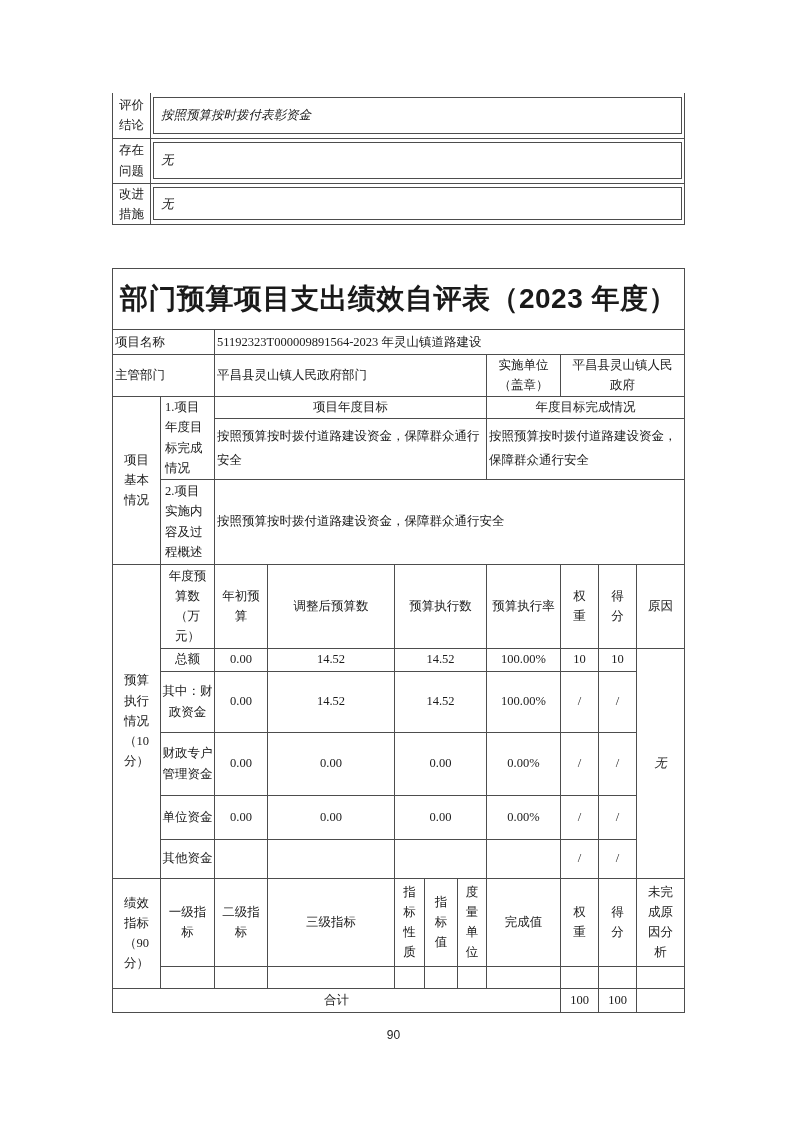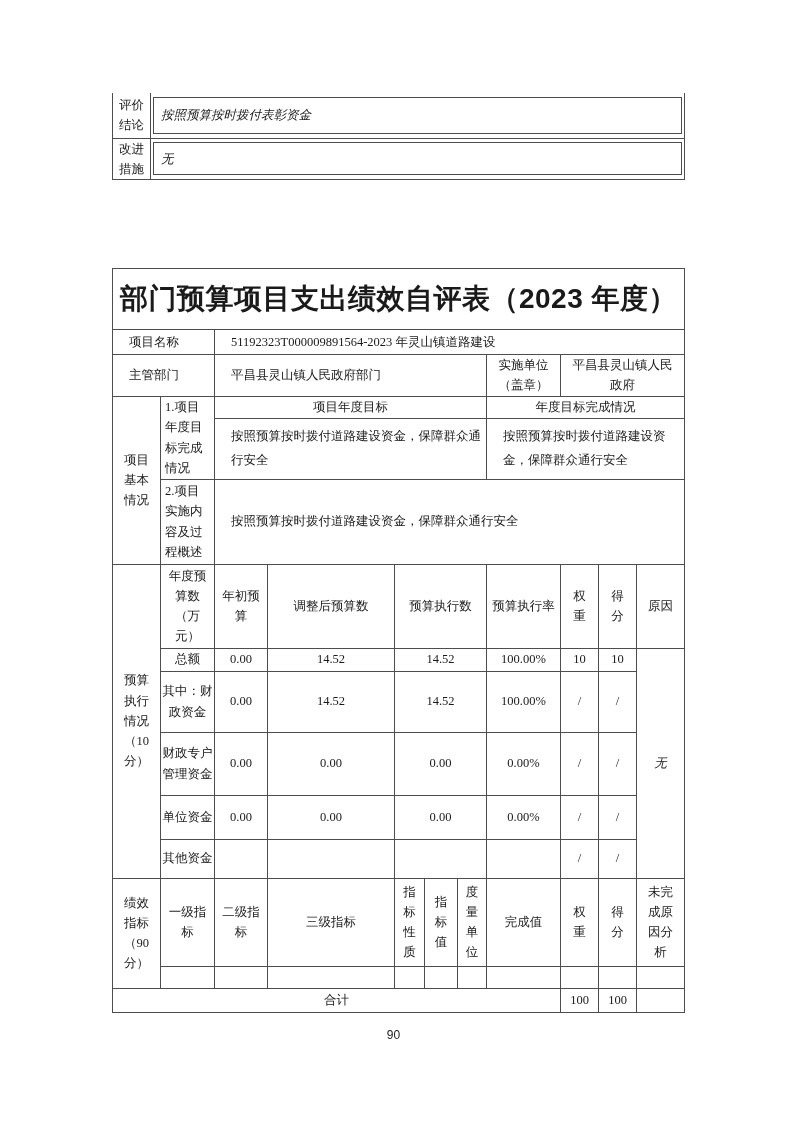--- a/index.html
+++ b/index.html
@@ -28,21 +28,21 @@
   .t1 .footer-cell { text-align: left; padding-left: 8px; }
 
   
   .t2 { position: absolute; left: 112px; top: 268px; width: 572px; border: 1.5px solid #3a3a3a; }
   .t2 .title-cell {
     text-align: center; font-weight: bold; font-size: 28px;
     font-family: "Liberation Sans", "DejaVu Sans", sans-serif;
     letter-spacing: 0.5px;
   }
   .c  { text-align: center; }
-  .lft { text-align: left; padding-left: 16px; padding-right: 3px; }
+  .lft { text-align: left; padding-left: 2px; padding-right: 3px; }
   .it { font-style: italic; }
   
   .v1, .v2, .v3, .v4, .v8 { display: inline-block; word-break: break-all; text-align: center; vertical-align: middle; }
   .v1 { width: 1.15em; }
   .v2 { width: 2.3em; }
   .v3 { width: 3.4em; }
   .v4 { width: 4.3em; }
   .v8 { width: 8.4em; }
 
   .pagenum {
@@ -65,20 +65,30 @@
         <col style="width:264px">
       </colgroup>
     <tbody>
         <tr style="height:45px">
       <td class="lbl open-top">
         <span class="v2">评价结论</span>
       </td>
       <td class="valcell open-top" colspan="2">
         <div class="inner-box">
           <span class="it">按照预算按时拨付表彰资金</span>
+        </div>
+      </td>
+    </tr>
+    <tr style="height:45px">
+      <td class="lbl">
+        <span class="v2">存在问题</span>
+      </td>
+      <td class="valcell" colspan="2">
+        <div class="inner-box">
+          <span class="it">无</span>
         </div>
       </td>
     </tr>
     <tr style="height:41px">
       <td class="lbl">
         <span class="v2">改进措施</span>
       </td>
       <td class="valcell" colspan="2">
         <div class="inner-box" style="min-height:33px">
           <span class="it">无</span>

